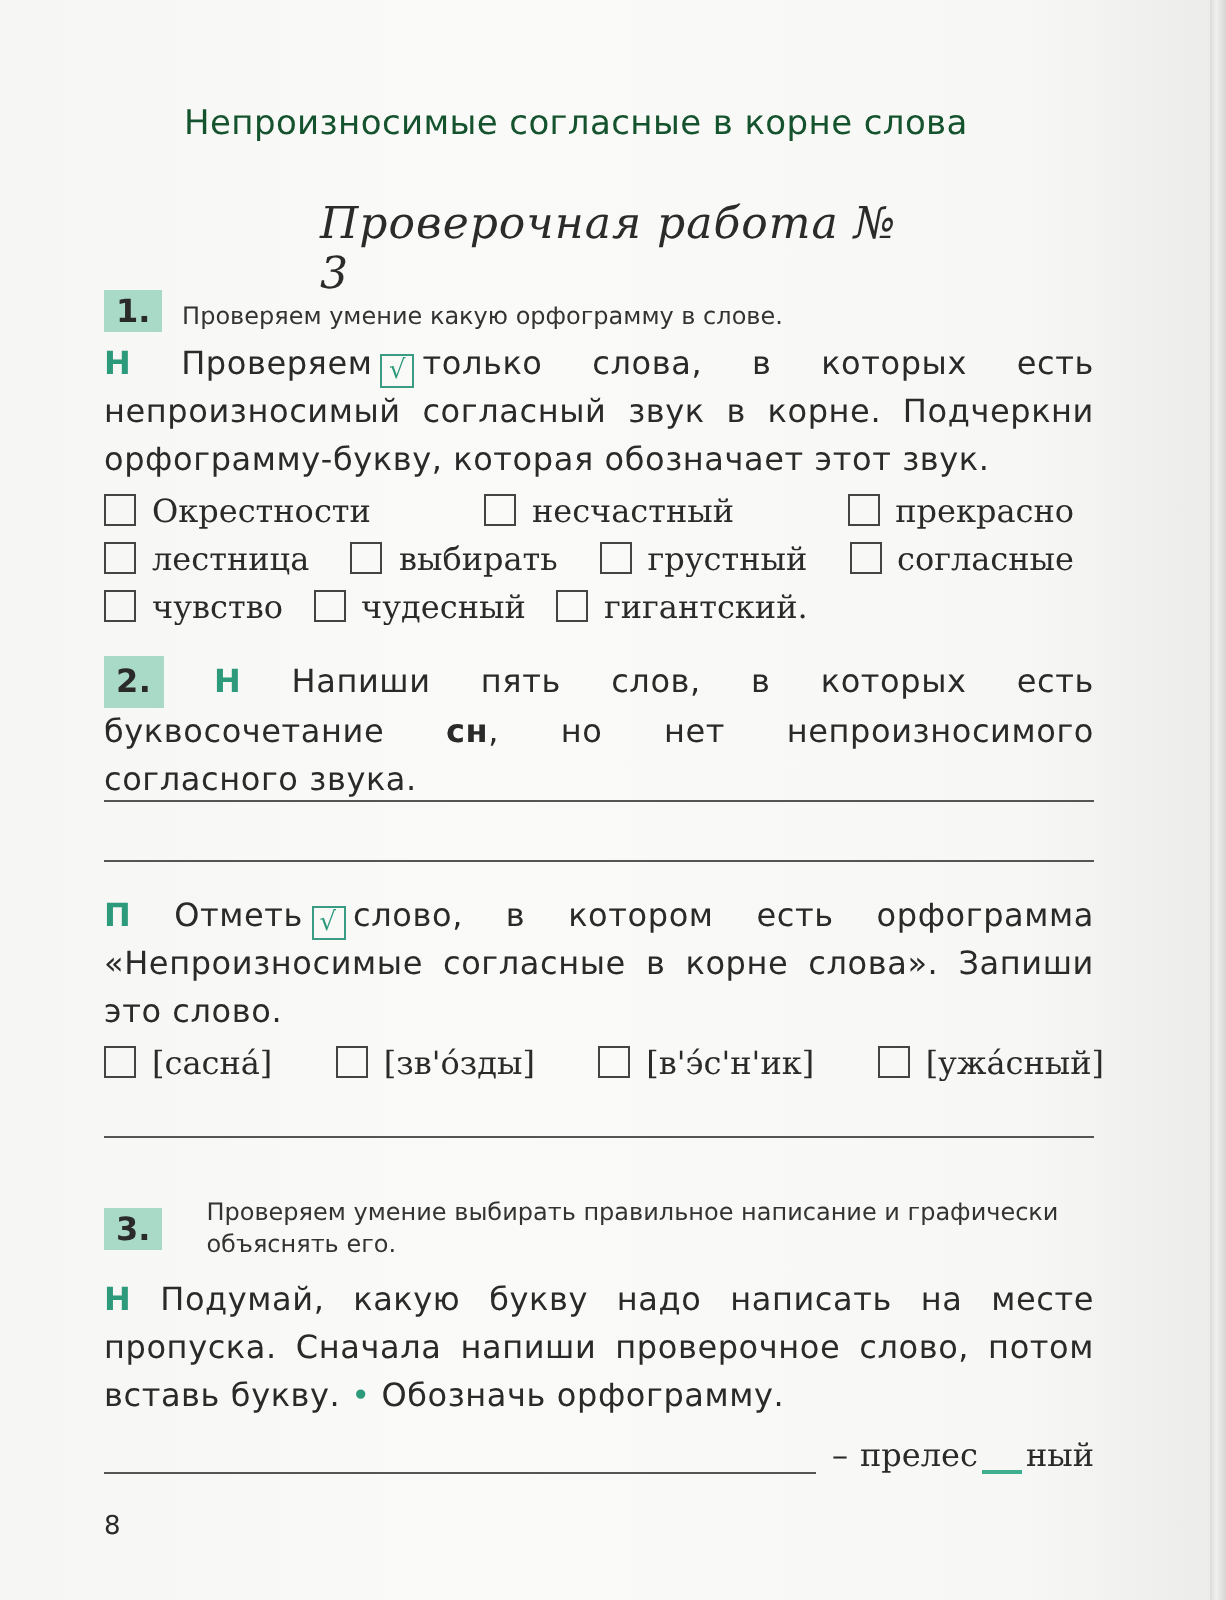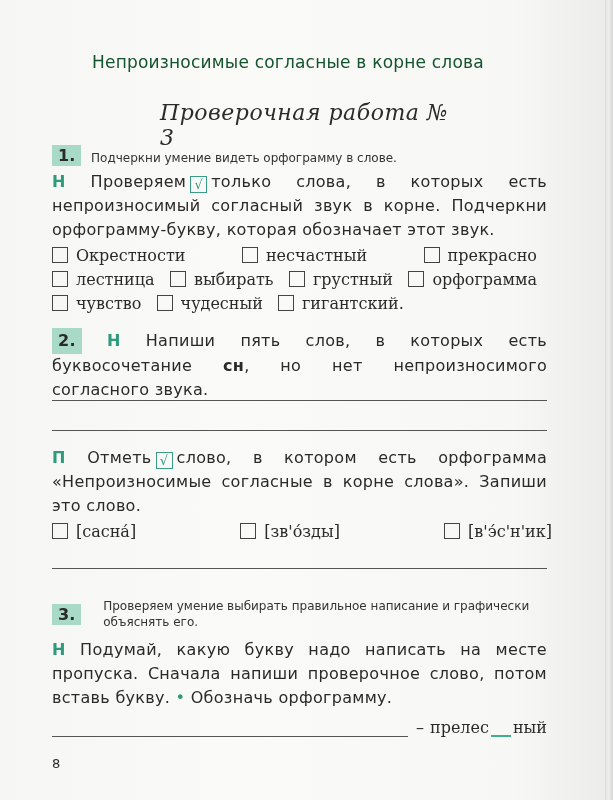--- a/index.html
+++ b/index.html
@@ -69,34 +69,34 @@
 <body>
 
 <div class="page"></div>
 <div class="page-edge"></div>
 
 <div class="abs section-title">Непроизносимые согласные в корне слова</div>
 <div class="abs work-title">Проверочная работа № 3</div>
 
 <div class="abs task-head" style="top:145px;">
   <span class="badge">1.</span>
-  <span class="caption">Подчеркни умение видеть орфограмму в слове.</span>
+  <span class="caption">Проверяем умение какую орфограмму в слове.</span>
 </div>
 <div class="abs para" style="top:170px;">
   <span class="lvl">Н</span>
   <span>Проверяем</span><span class="checkmark">√</span><span>только слова, в которых есть непроизносимый согласный звук в корне. Подчеркни орфограмму-букву, которая обозначает этот звук.</span>
 </div>
 <div class="abs words" style="top:244px;">
   <span class="word"><span class="box"></span><span>Окрестности</span></span>
   <span class="word"><span class="box"></span><span>несчастный</span></span>
   <span class="word"><span class="box"></span><span>прекрасно</span></span>
   <span class="word"><span class="box"></span><span>лестница</span></span>
   <span class="word"><span class="box"></span><span>выбирать</span></span>
   <span class="word"><span class="box"></span><span>грустный</span></span>
-  <span class="word"><span class="box"></span><span>орфограмма</span></span>
+  <span class="word"><span class="box"></span><span>согласные</span></span>
   <span class="word"><span class="box"></span><span>чувство</span></span>
   <span class="word"><span class="box"></span><span>чудесный</span></span>
   <span class="word"><span class="box"></span><span>гигантский.</span></span>
 </div>
 
 <div class="abs para" style="top:328px;">
   <span class="badge">2.</span>
   <span class="lvl">Н</span>
   <span>Напиши пять слов, в которых есть буквосочетание</span>
   <b>сн</b><span>, но нет непроизносимого согласного звука.</span>
@@ -105,20 +105,21 @@
 <div class="abs line" style="top:430px;"></div>
 
 <div class="abs para" style="top:446px;">
   <span class="lvl">П</span>
   <span>Отметь</span><span class="checkmark">√</span><span>слово, в котором есть орфограмма «Непроизносимые согласные в корне слова». Запиши это слово.</span>
 </div>
 <div class="abs trans" style="top:522px;align-items:center;">
   <span><span class="box"></span><span>[сасна́]</span></span>
   <span><span class="box"></span><span>[зв'о́зды]</span></span>
   <span><span class="box"></span><span>[в'э́с'н'ик]</span></span>
+  <span><span class="box"></span><span>[ужа́сный]</span></span>
 </div>
 <div class="abs line" style="top:568px;"></div>
 
 <div class="abs" style="left:52px; top:598px; width:495px; display:flex; align-items:flex-start;">
   <span class="badge" style="margin-top:6px;">3.</span>
   <span style="font-size:12px; margin-left:22px; line-height:16px; color:#333;">Проверяем умение выбирать правильное написание и графически объяснять его.</span>
 </div>
 <div class="abs para" style="top:638px;">
   <span class="lvl">Н</span>
   <span>Подумай, какую букву надо написать на месте пропуска. Сначала напиши проверочное слово, потом вставь букву.</span>

